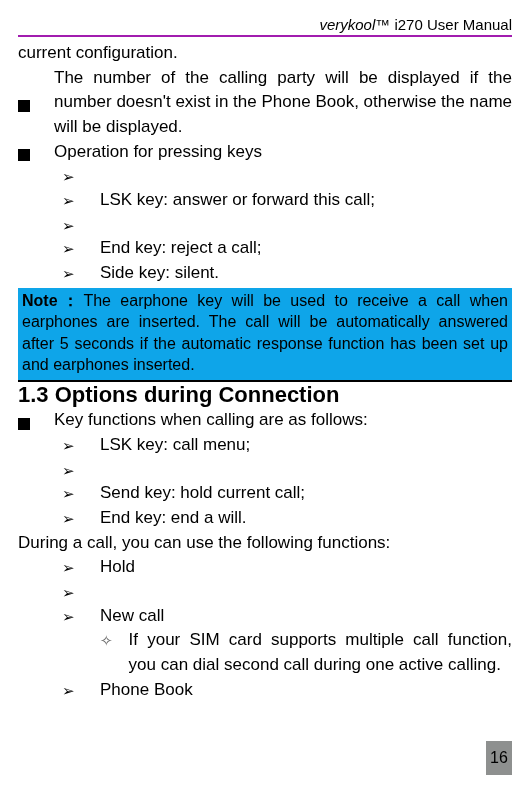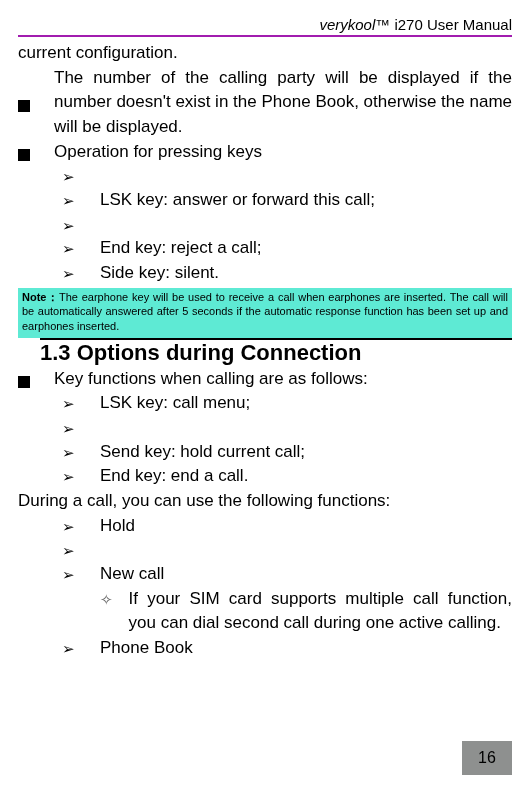--- a/index.html
+++ b/index.html
@@ -27,44 +27,43 @@
   .bullet-row .sq { width: 12px; height: 12px; background: #000; flex-shrink: 0; margin-top: 6px; margin-left: 0; margin-right: 24px; }
   .bullet-row .sq-indent { margin-left: 0; }
   .bullet-row .txt { flex: 1; }
   .arrow-row { display: flex; align-items: flex-start; }
   .arrow-row .ar { flex-shrink: 0; width: 16px; margin-left: 44px; margin-right: 22px; font-size: 15px; color: #000; margin-top: 2px; }
   .arrow-row .txt { flex: 1; }
   .diamond-row { display: flex; align-items: flex-start; }
   .diamond-row .dm { flex-shrink: 0; margin-left: 82px; margin-right: 16px; font-size: 15px; color: #6a6a6a; margin-top: 2px; }
   .diamond-row .txt { flex: 1; }
   .note-box {
-    background: #5eead4;
-    font-size: 11px;
+    background: #0ea5e9;
+    font-size: 16px;
     line-height: 1.35;
     padding: 2px 4px 4px 4px;
     text-align: justify;
     margin-top: 2px;
   }
   .note-box .nl { font-weight: bold; }
   .section-h {
     font-size: 22px;
     font-weight: bold;
     border-top: 2px solid #000;
     padding-top: 0;
     margin-top: 0;
     line-height: 1.2;
-    margin-left: 22px;
   }
   .page-num {
     position: absolute;
     bottom: 18px;
     right: 18px;
     background: #8e908f;
     color: #000;
-    width: 50px;
+    width: 26px;
     height: 34px;
     display: flex;
     align-items: center;
     justify-content: center;
     font-size: 16px;
   }
 </style>
 </head>
 <body>
 
@@ -122,21 +121,21 @@
     </div>
   <div class="arrow-row">
       <div class="ar">➢</div>
     </div>
   <div class="arrow-row">
       <div class="ar">➢</div>
       <div class="txt">Send key: hold current call;</div>
     </div>
   <div class="arrow-row">
       <div class="ar">➢</div>
-      <div class="txt">End key: end a call.</div>
+      <div class="txt">End key: end a will.</div>
     </div>
 
   <div class="para">During a call, you can use the following functions:</div>
 
   <div class="arrow-row">
       <div class="ar">➢</div>
       <div class="txt">Hold</div>
     </div>
   <div class="arrow-row">
       <div class="ar">➢</div>

